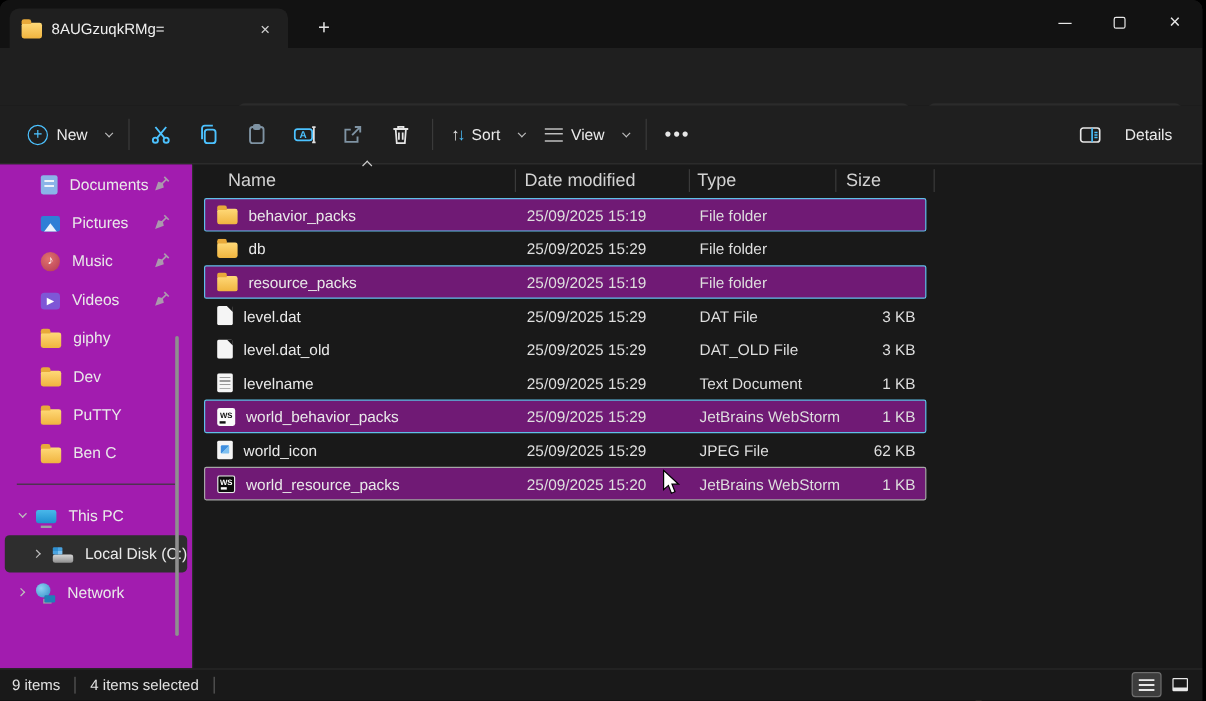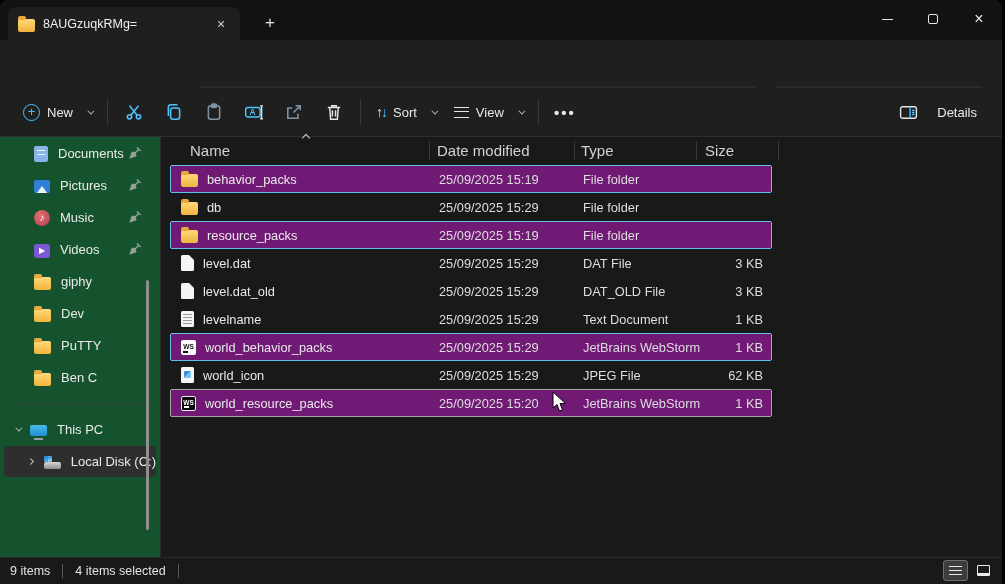--- a/index.html
+++ b/index.html
@@ -65,21 +65,21 @@
   #toolbar svg { display:block; }
   #details-btn { margin-left:auto;gap:19px; }
   .ellipsis-dots { color:#e6e6e6; font-size:15px; letter-spacing:2px; font-weight:bold; }
   .sort-arrows { font-size:14px; letter-spacing:-2px; }
   .sort-arrows .up { color:#e6e6e6; } .sort-arrows .down { color:#4cc2ff; }
   .ic-hamburger { display:inline-block; width:15px; height:11px;
     border-top:1.6px solid #e6e6e6; border-bottom:1.6px solid #e6e6e6; position:relative; }
   .ic-hamburger::after { content:""; position:absolute; left:0; right:0; top:3.2px; border-top:1.6px solid #e6e6e6; }
 
   
-  #sidebar { position:absolute; left:0; top:137px; width:160px; bottom:27px; background:#14532d; }
+  #sidebar { position:absolute; left:0; top:137px; width:160px; bottom:27px; background:#a21caf; }
   #pane-divider { position:absolute; left:160px; top:137px; width:1px; bottom:27px; background:#2c2c2c; }
   .sb-item { display:flex; align-items:center; height:31px; margin:1px 6px 1px 6px; padding-left:28px;
     border-radius:4px; font-size:13px; color:#eaeaea; position:relative; }
   .sb-item .lbl { margin-left:10px; flex:1; white-space:nowrap; }
   .sb-pin { margin-right:12px; opacity:.85; }
   #sb-divider { height:1px; background:#3a3a3a; margin:10px 14px 10px 14px; }
   .tree-item { display:flex; align-items:center; height:31px; margin:1px 4px; border-radius:4px;
     font-size:13px; color:#eaeaea; }
   .tree-item.hl { background:#2e2e2e; }
   .tree-exp { width:26px; display:flex; justify-content:center; }
@@ -348,20 +348,27 @@
             <span class="ic ic-thispc"></span>
             <span class="lbl">This PC</span>
           </div>
           <div class="tree-item hl" style="padding-left: 14px;">
             <span class="tree-exp">
               <span class="chev chev-right" style="margin: 0px;"></span>
             </span>
             <span class="ic ic-drive"></span>
             <span class="lbl">Local Disk (C:)</span>
           </div>
+          <div class="tree-item" style="padding-left: 0px;">
+            <span class="tree-exp">
+              <span class="chev chev-right" style="margin: 0px;"></span>
+            </span>
+            <span class="ic ic-network"></span>
+            <span class="lbl">Network</span>
+          </div>
         </div>
       <div id="sb-scrollthumb"></div>
     </div>
     <div id="pane-divider"></div>
 
     <div id="filelist">
       <div id="list-header">
         <div class="hcell hc-name">
           <span>Name</span>
           <span id="sort-caret"></span>

